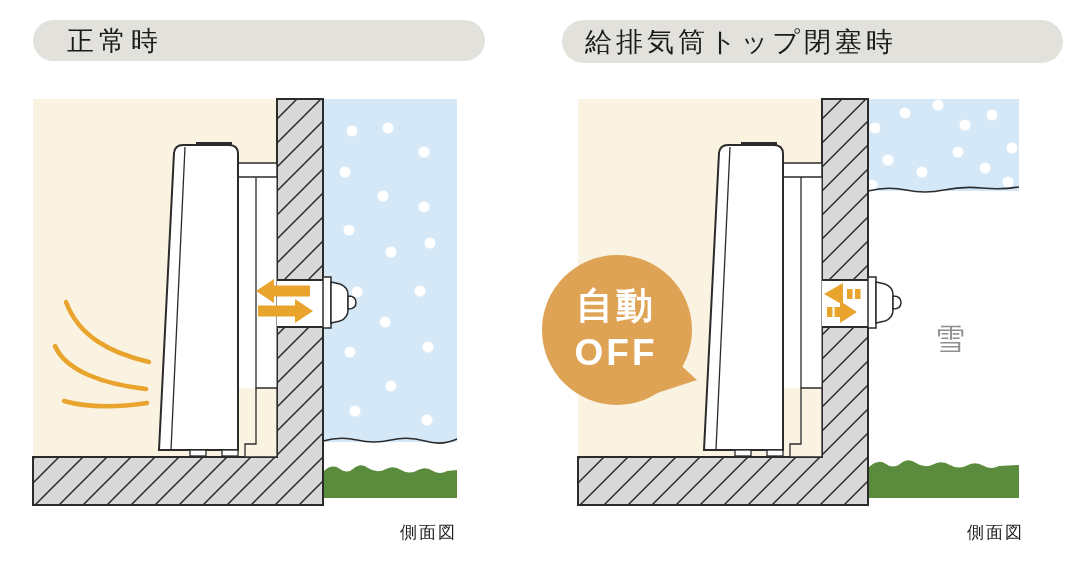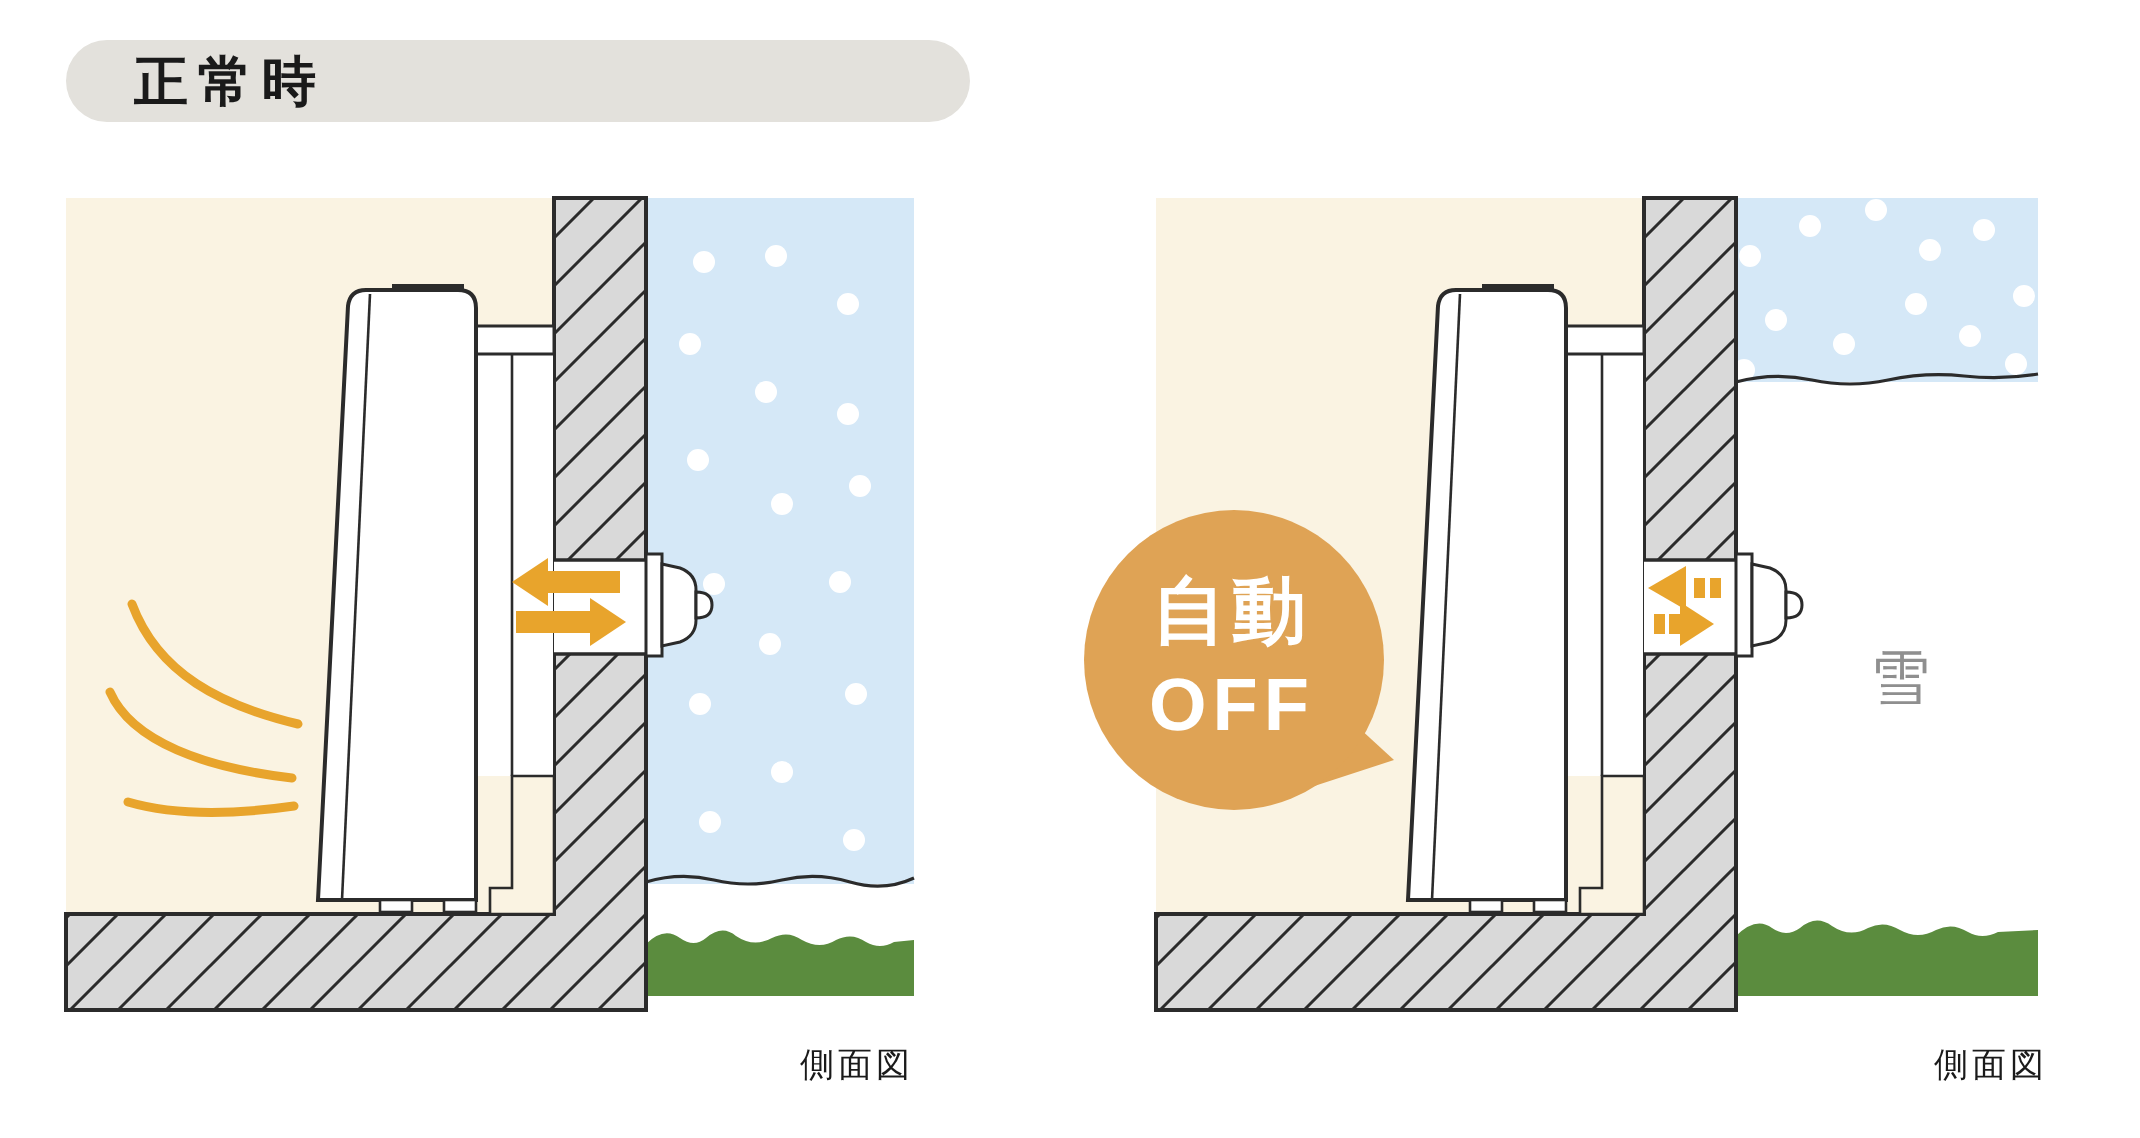--- a/index.html
+++ b/index.html
@@ -1,19 +1,19 @@
 <!DOCTYPE html>
 <html style="--cream: #faf3e2; --sky: #d5e8f7; --grass: #5b8c3e; --wall: #d9d9d9; --orange: #e8a42c; --bubble: #dfa355; --pill: #e3e1dc; --ink: #2b2b2b; --snow-label: #8f8f8f; --title-ink: #1a1a1a;"><head>
 <meta charset="utf-8">
 <style>
   html,body{margin:0;padding:0;background:#fff;}
   body{font-family:"Liberation Sans",sans-serif;}
   .stage{position:relative;width:1070px;height:569px;background:#fff;overflow:hidden;}
   .pill{position:absolute;background:var(--pill);border-radius:22px;display:flex;align-items:center;
-        color:var(--title-ink);font-weight:bold;}
+        color:var(--title-ink);font-weight:normal;}
   .pill1{left:33px;top:20px;width:418px;height:41px;padding-left:34px;font-size:27px;letter-spacing:5px;}
   .pill2{left:562px;top:20px;width:478px;height:43px;padding-left:23px;font-size:27px;letter-spacing:4px;}
   .caption{position:absolute;top:521px;text-align:right;font-size:17px;letter-spacing:2px;color:var(--title-ink);}
   .cap1{left:33px;width:424px;}
   .cap2{left:578px;width:446px;}
   .psvg{position:absolute;top:99px;overflow:visible;}
   .svg1{left:33px;}
   .svg2{left:578px;}
   .f-cream{fill:var(--cream);} .f-sky{fill:var(--sky);} .f-grass{fill:var(--grass);}
   .f-white{fill:#ffffff;} .f-orange{fill:var(--orange);} .f-bubble{fill:var(--bubble);}
@@ -24,20 +24,23 @@
   .btxt{fill:#ffffff;font-weight:bold;font-size:37px;text-anchor:middle;letter-spacing:3px;}
   .snowtxt{fill:var(--snow-label);font-size:30px;text-anchor:middle;letter-spacing:2px;}
 </style>
 </head>
 <body>
 
 <div class="stage">
 
   <div class="pill pill1">
     <span>正常時</span>
+  </div>
+  <div class="pill pill2">
+    <span>給排気筒トップ閉塞時</span>
   </div>
 
   <svg class="psvg svg1" width="424" height="406" viewBox="0 0 424 406">
     <defs>
       <pattern id="hatch1" width="24" height="24" patternUnits="userSpaceOnUse">
         <rect width="24" height="24" fill="#d9d9d9"></rect>
         <path d="M0,24 L24,0 M-6,6 L6,-6 M18,30 L30,18" stroke="#2b2b2b" stroke-width="1.5"></path>
       </pattern>
     </defs>
 

